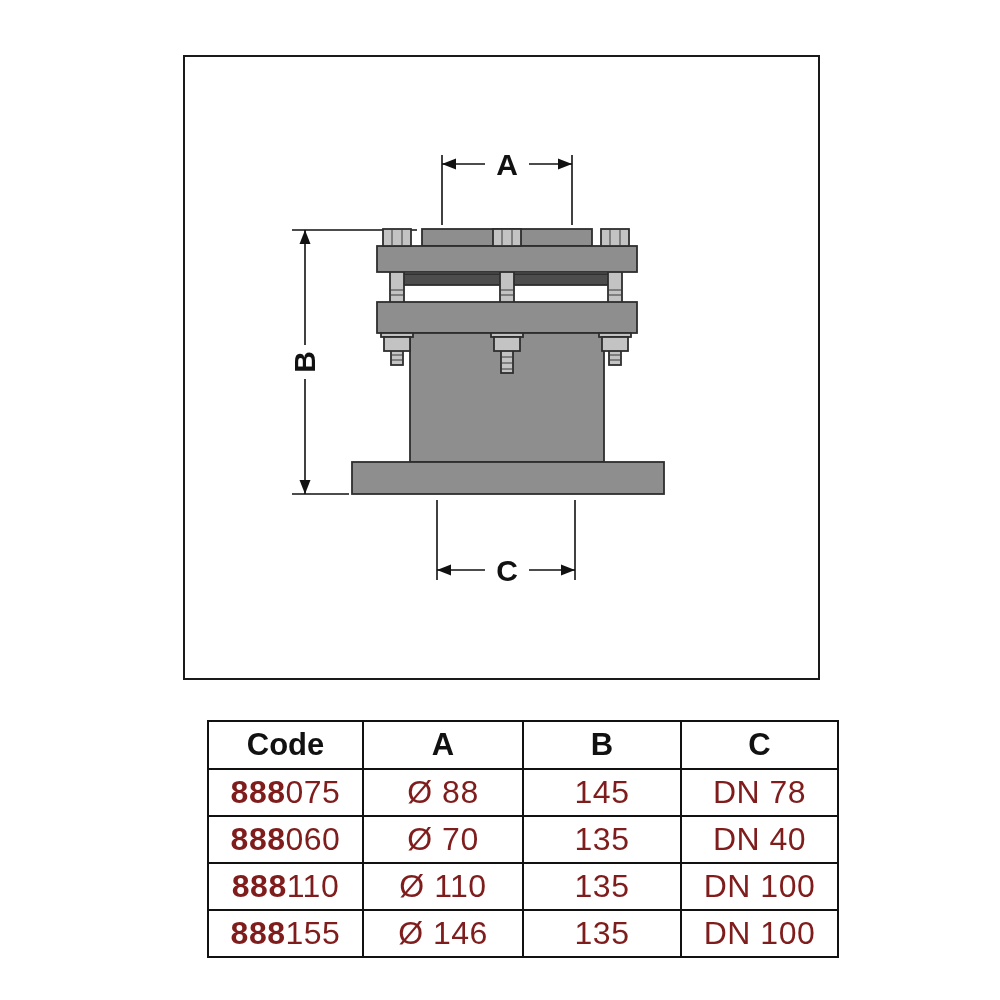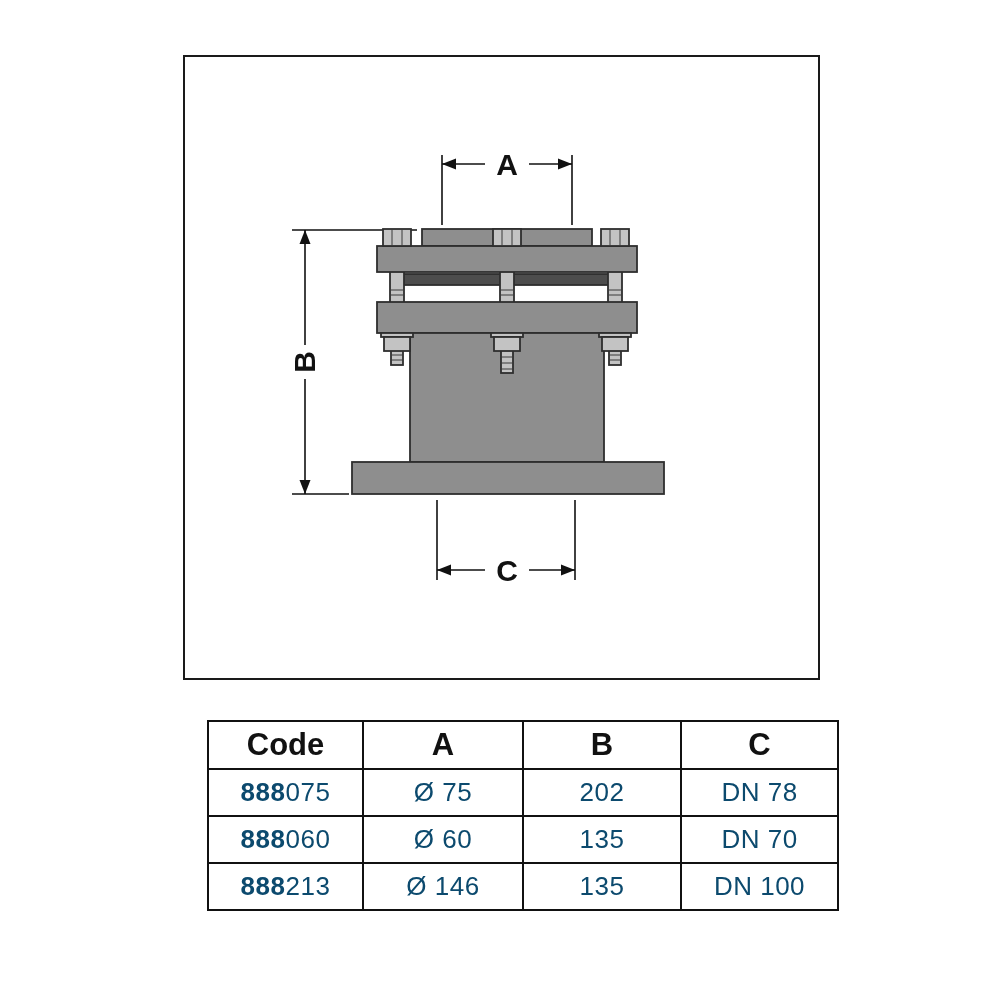--- a/index.html
+++ b/index.html
@@ -16,21 +16,21 @@
     position:absolute;left:185px;top:720px;width:630px;
     border-collapse:collapse;table-layout:fixed;
     font-family:"Liberation Sans", sans-serif;
     margin-left:22px;
   }
   .spec-table td,.spec-table th{
     border:2px solid #111;text-align:center;vertical-align:middle;
     padding:0;white-space:nowrap;overflow:hidden;
   }
   .spec-table th{height:46px;font-size:31px;font-weight:bold;color:#111;}
-  .spec-table td{height:45px;font-size:26px;font-weight:400;color:#0c4a6e;letter-spacing:0.5px;}
+  .spec-table td{height:45px;font-size:32px;font-weight:400;color:#7f1d1d;letter-spacing:0.5px;}
   .code-bold{font-weight:bold;}
   .dim-label{font-size:30px;font-weight:bold;fill:#111;}
   .dimline{stroke:#111;stroke-width:1.6;fill:none;}
   .arrow{fill:#111;stroke:none;}
   .outl{stroke:#2e2e2e;stroke-width:1.8;}
   .thread{stroke:#3a3a3a;stroke-width:1;}
 </style>
 </head>
 <body>
 
@@ -143,30 +143,36 @@
     <tr>
       <th>Code</th>
       <th>A</th>
       <th>B</th>
       <th>C</th>
     </tr>
   </thead>
   <tbody>
     <tr>
       <td><span class="code-bold">888</span><span>075</span></td>
-      <td>Ø 75</td>
-      <td>202</td>
+      <td>Ø 88</td>
+      <td>145</td>
       <td>DN 78</td>
     </tr>
     <tr>
       <td><span class="code-bold">888</span><span>060</span></td>
-      <td>Ø 60</td>
+      <td>Ø 70</td>
       <td>135</td>
-      <td>DN 70</td>
+      <td>DN 40</td>
     </tr>
     <tr>
-      <td><span class="code-bold">888</span><span>213</span></td>
+      <td><span class="code-bold">888</span><span>110</span></td>
+      <td>Ø 110</td>
+      <td>135</td>
+      <td>DN 100</td>
+    </tr>
+    <tr>
+      <td><span class="code-bold">888</span><span>155</span></td>
       <td>Ø 146</td>
       <td>135</td>
       <td>DN 100</td>
     </tr>
   </tbody>
 </table>
 
 </body></html>

